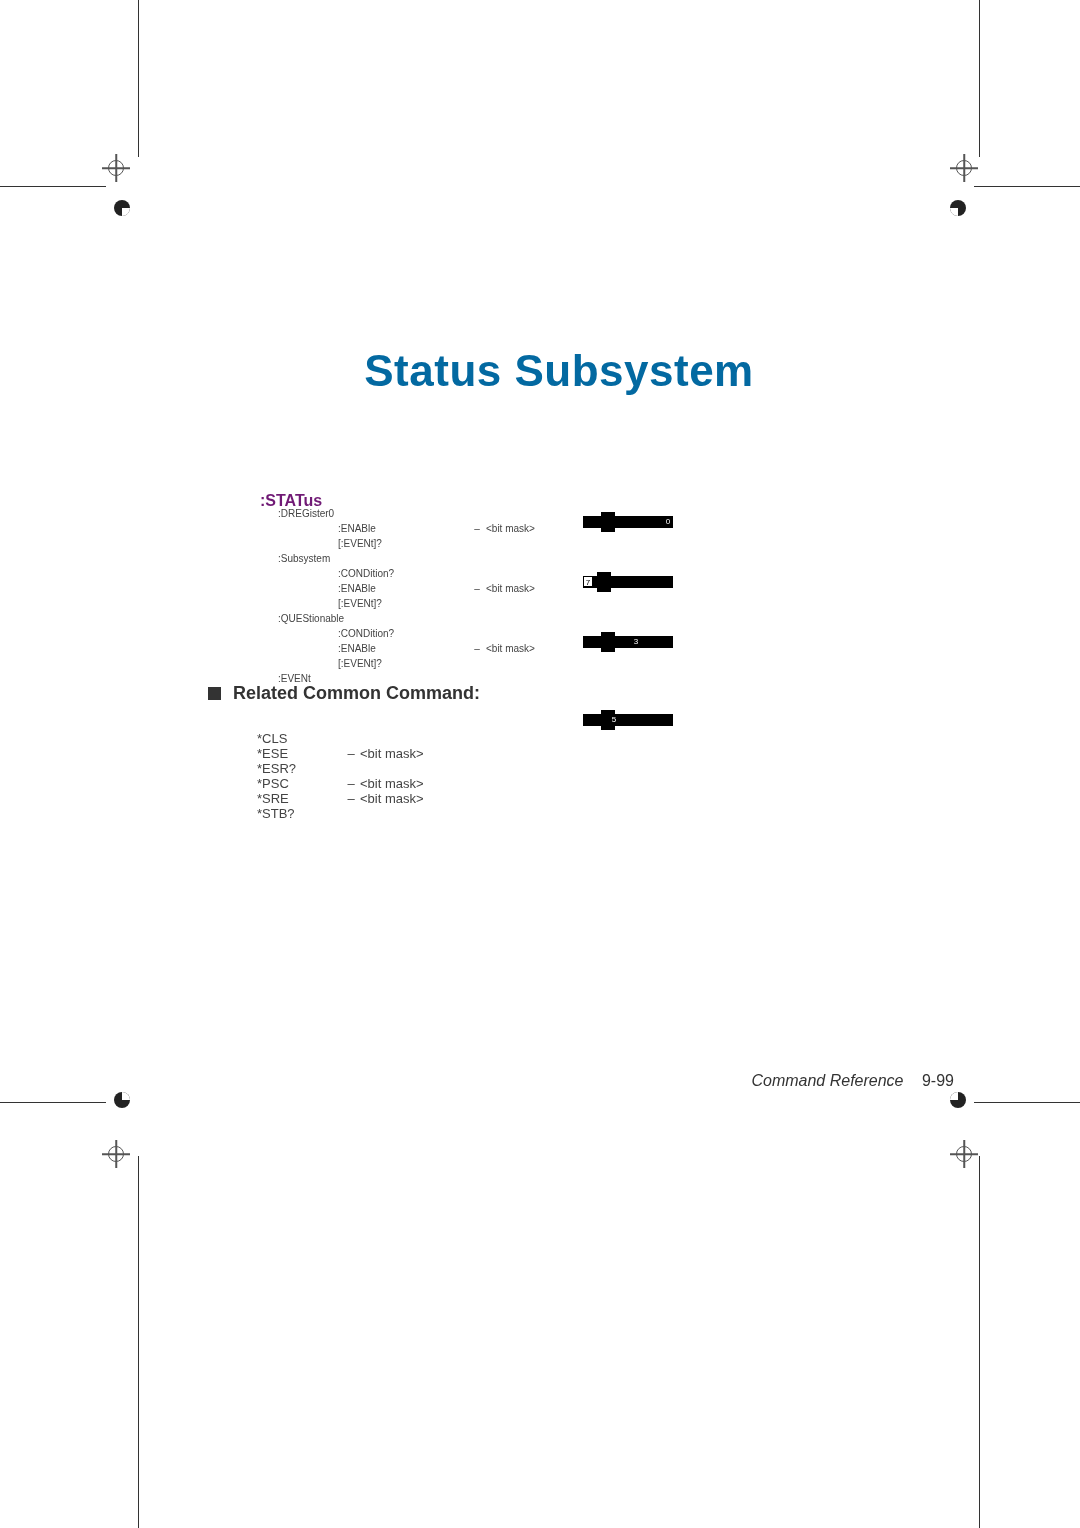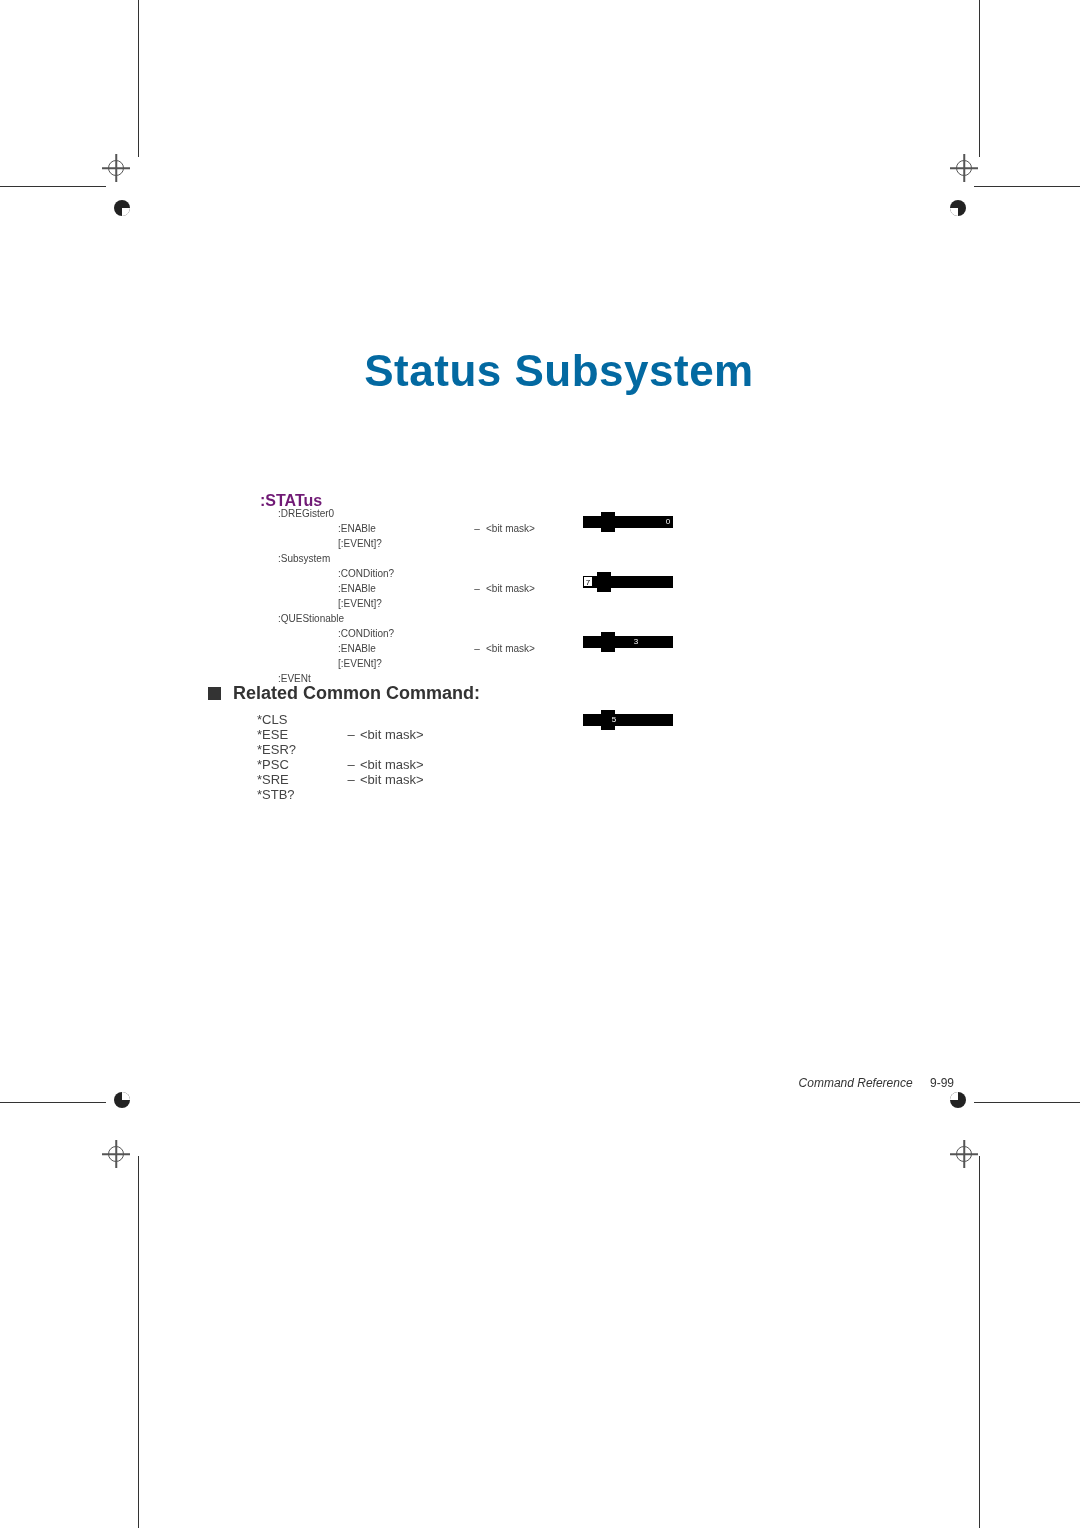--- a/index.html
+++ b/index.html
@@ -82,40 +82,40 @@
   .tree .sep { width: 18px; text-align: center; }
   .tree .arg { color: #444; }
 
   .section-head {
     position: absolute; left: 70px; top: 497px;
     font-size: 18px; font-weight: 700; color: #333;
   }
   .section-head .sq { display: inline-block; width: 13px; height: 13px; background: #333; margin-right: 12px; vertical-align: -1px; }
 
   .common-list {
-    position: absolute; left: 119px; top: 526px;
+    position: absolute; left: 119px; top: 545px;
     font-size: 13px; color: #444;
   }
   .common-list .row { display: flex; align-items: center; height: 15px; line-height: 15px; }
   .common-list .cmd { width: 85px; }
   .common-list .sep { width: 18px; text-align: center; }
 
   
   .tab { position: absolute; left: 445px; width: 90px; height: 20px; }
   .tab .bar { position: absolute; left: 0; top: 4px; width: 90px; height: 12px; background: #000; }
   .tab .knob { position: absolute; top: 0; width: 14px; height: 20px; background: #000; }
   .tab .box { position: absolute; top: 4px; width: 10px; height: 11px; border: 1px solid #000; background: #fff; font-size: 8px; line-height: 11px; text-align: center; color: #000; }
   .tab1 { top: 326px; } .tab1 .knob{ left:18px; } .tab1 .box{ right:0; background:#000; color:#fff; border:none;}
   .tab2 { top: 386px; } .tab2 .bar{ top:4px; } .tab2 .knob{ left:14px; } .tab2 .box{ left:0; }
   .tab3 { top: 446px; } .tab3 .knob{ left:18px; } .tab3 .box{ left:48px; background:#000; color:#fff; border:none;}
   .tab4 { top: 524px; } .tab4 .knob{ left:18px; } .tab4 .box{ left:26px; background:#000; color:#fff; border:none;}
 
   .footer {
     position: absolute; right: 26px; bottom: 12px;
-    font-size: 12px; font-style: italic; color: #333;
+    font-size: 16px; font-style: italic; color: #333;
   }
   .footer .pg { font-style: normal; margin-left: 14px; }
 </style>
 </head>
 <body>
 
 <div class="cut-line top-h"></div>
 <div class="cut-line top-h r"></div>
 <div class="cut-line top-v"></div>
 <div class="cut-line top-v r"></div>

